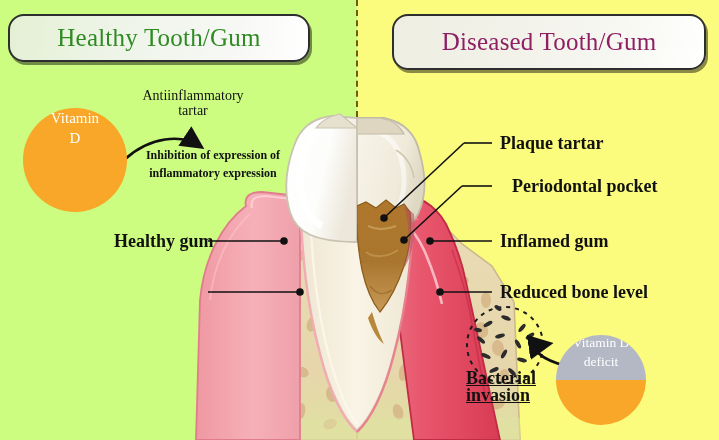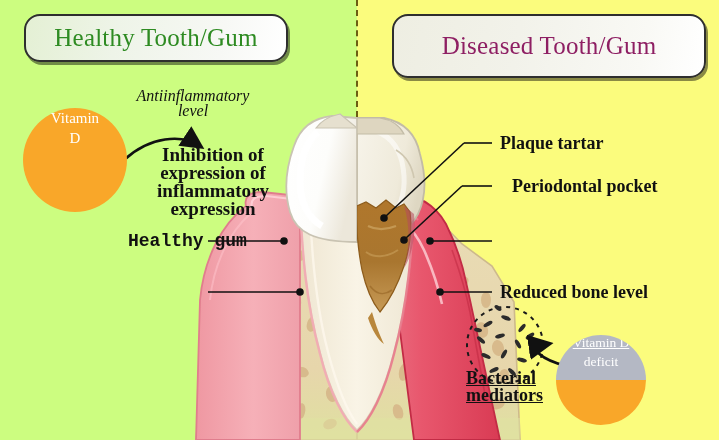--- a/index.html
+++ b/index.html
@@ -23,51 +23,51 @@
   svg.layer.leaders{z-index:5;}
 
   .pill{
     position:absolute;z-index:8;
     box-sizing:border-box;
     border:2px solid #2e2e2e;
     border-radius:16px;
     display:flex;align-items:center;justify-content:center;
     box-shadow:2px 3px 0 rgba(0,0,0,.45);
   }
-  .pill-left{left:24px;top:14px;width:264px;height:48px;
+  .pill-left{left:8px;top:14px;width:302px;height:48px;
     background:linear-gradient(100deg,#e4f0d4 0%,#eef4e8 35%,#f7f8f5 75%,#ffffff 100%);border-radius:16px;}
-  .pill-right{left:392px;top:14px;width:314px;height:64px;
+  .pill-right{left:392px;top:14px;width:314px;height:56px;
     background:linear-gradient(100deg,#eeeee2 0%,#f2f2ea 40%,#f9f9f5 80%,#ffffff 100%);}
   .pill-text{font-size:25px;letter-spacing:.2px;white-space:nowrap;}
   .t-green{color:#2e8b22;}
   .t-purple{color:#8e1f63;}
 
   .lbl{
     position:absolute;z-index:6;
     color:#111;font-weight:bold;font-size:18px;
     line-height:16px;white-space:nowrap;
   }
   .lbl.wrap{white-space:normal;}
   .lbl.center{text-align:center;}
 
   .note{
-    position:absolute;z-index:6;color:#111;font-size:16px;
-    line-height:15px;text-align:center;font-weight:normal;font-style:italic;
+    position:absolute;z-index:6;color:#111;font-size:14px;
+    line-height:15px;text-align:center;font-weight:normal;
   }
 
   .circle{
     position:absolute;z-index:6;border-radius:50%;
     display:flex;flex-direction:column;align-items:center;justify-content:flex-start;
     color:#fff;font-size:15px;line-height:20px;text-align:center;
   }
   .c-vitd{left:23px;top:108px;width:104px;height:104px;background:#f9a729;}
   .c-deficit{left:556px;top:335px;width:90px;height:90px;overflow:hidden;
     background:linear-gradient(to bottom,#b4b8c4 0%,#b4b8c4 50%,#f9a729 50%,#f9a729 100%);
     font-size:13.5px;line-height:19px;}
-  .c-deficit .ln1{margin-top:-2px;text-decoration:underline;}
+  .c-deficit .ln1{margin-top:-2px;}
   .c-deficit .ln2{}
 </style>
 </head>
 <body>
 
 <div id="stage">
 
   <div class="bg-left"></div>
   <div class="bg-right"></div>
   <div class="divider"></div>
@@ -311,32 +311,33 @@
     <span>D</span>
   </div>
 
   <div class="circle c-deficit">
     <span class="ln1">Vitamin D</span>
     <span class="ln2">deficit</span>
   </div>
 
   <div class="note" style="left:112px;top:88px;width:162px;">
     <div>Antiinflammatory</div>
-    <div>level</div>
-  </div>
-
-  <div class="lbl wrap center" style="left:128px;top:146px;width:170px;font-size:19px;line-height:18px;">
+    <div>tartar</div>
+  </div>
+
+  <div class="lbl wrap center" style="left:128px;top:146px;width:170px;font-size:12px;line-height:18px;">
     <div>Inhibition of expression of</div>
     <div>inflammatory expression</div>
   </div>
 
-  <div class="lbl" style="left:128px;top:233px;font-family:Liberation Mono, monospace;">Healthy gum</div>
+  <div class="lbl" style="left:114px;top:233px;">Healthy gum</div>
 
   <div class="lbl" style="left:500px;top:135px;">Plaque tartar</div>
   <div class="lbl" style="left:500px;top:178px;margin-left:12px;">Periodontal pocket</div>
+  <div class="lbl" style="left:500px;top:233px;">Inflamed gum</div>
   <div class="lbl" style="left:500px;top:284px;">Reduced bone level</div>
 
   <div class="lbl wrap" style="left:466px;top:370px;width:110px;line-height:17px;text-decoration:underline;">
     <div>Bacterial</div>
-    <div>mediators</div>
+    <div>invasion</div>
   </div>
 
 </div>
 
 </body></html>

